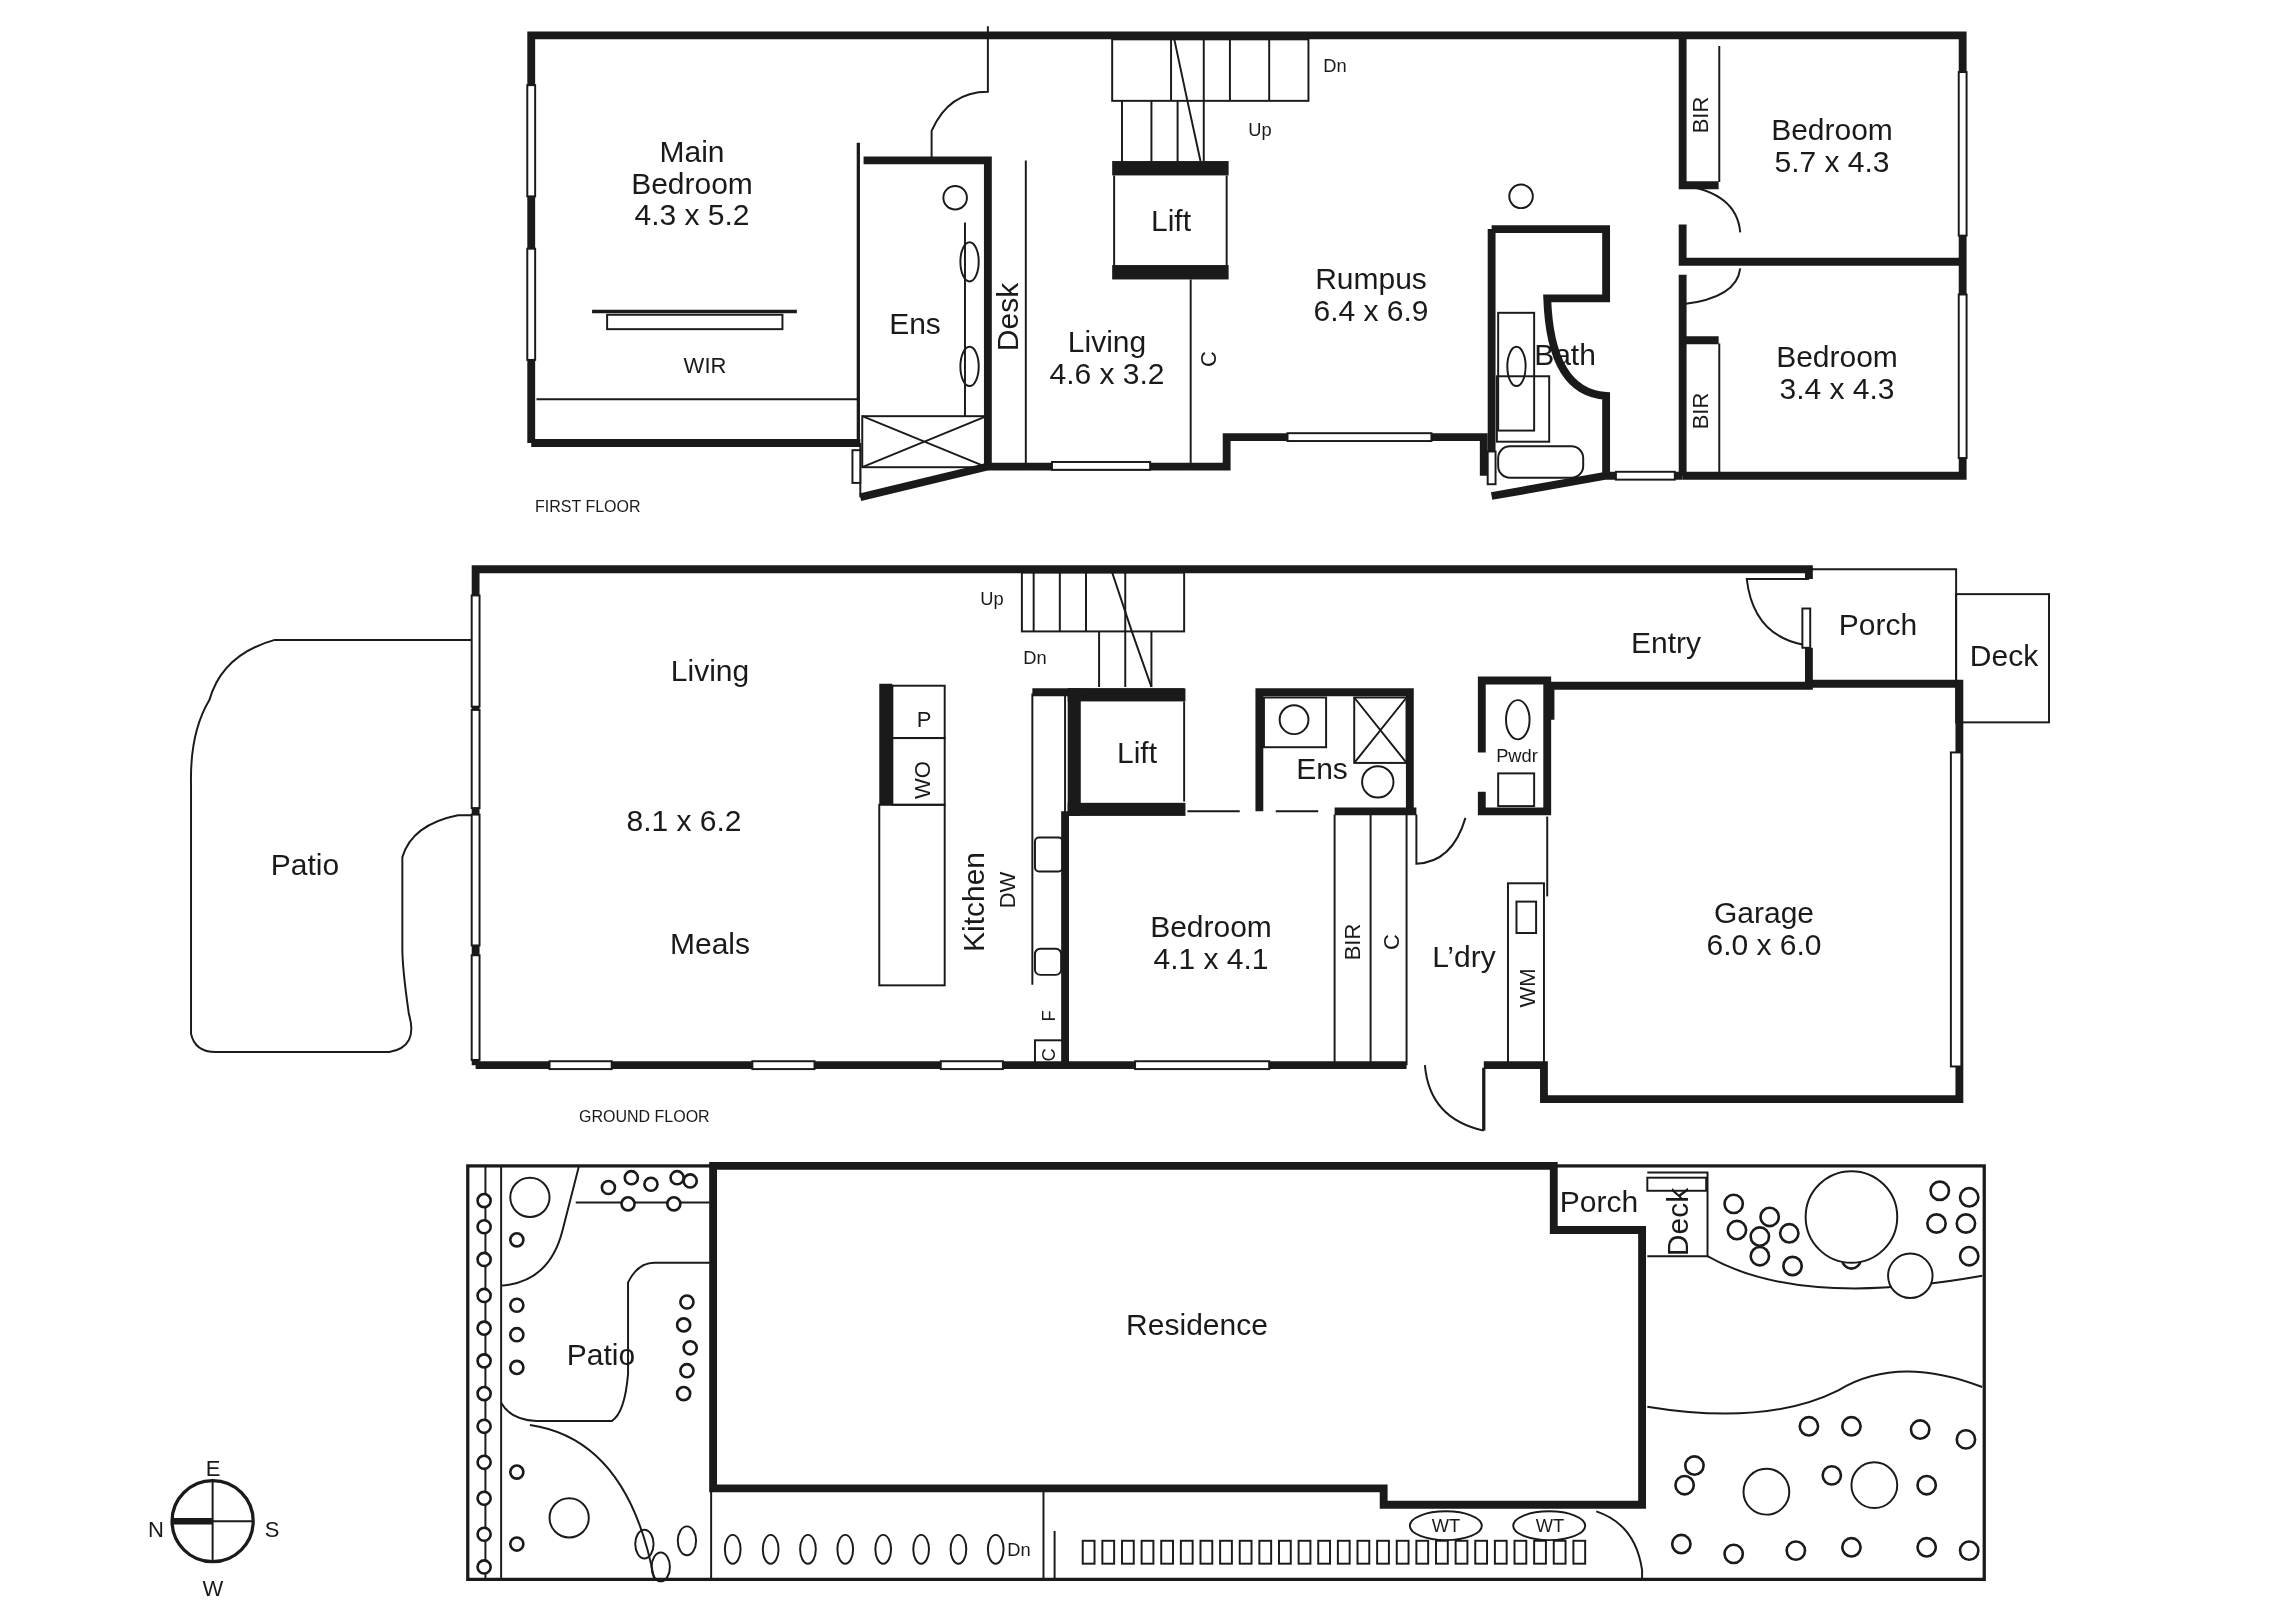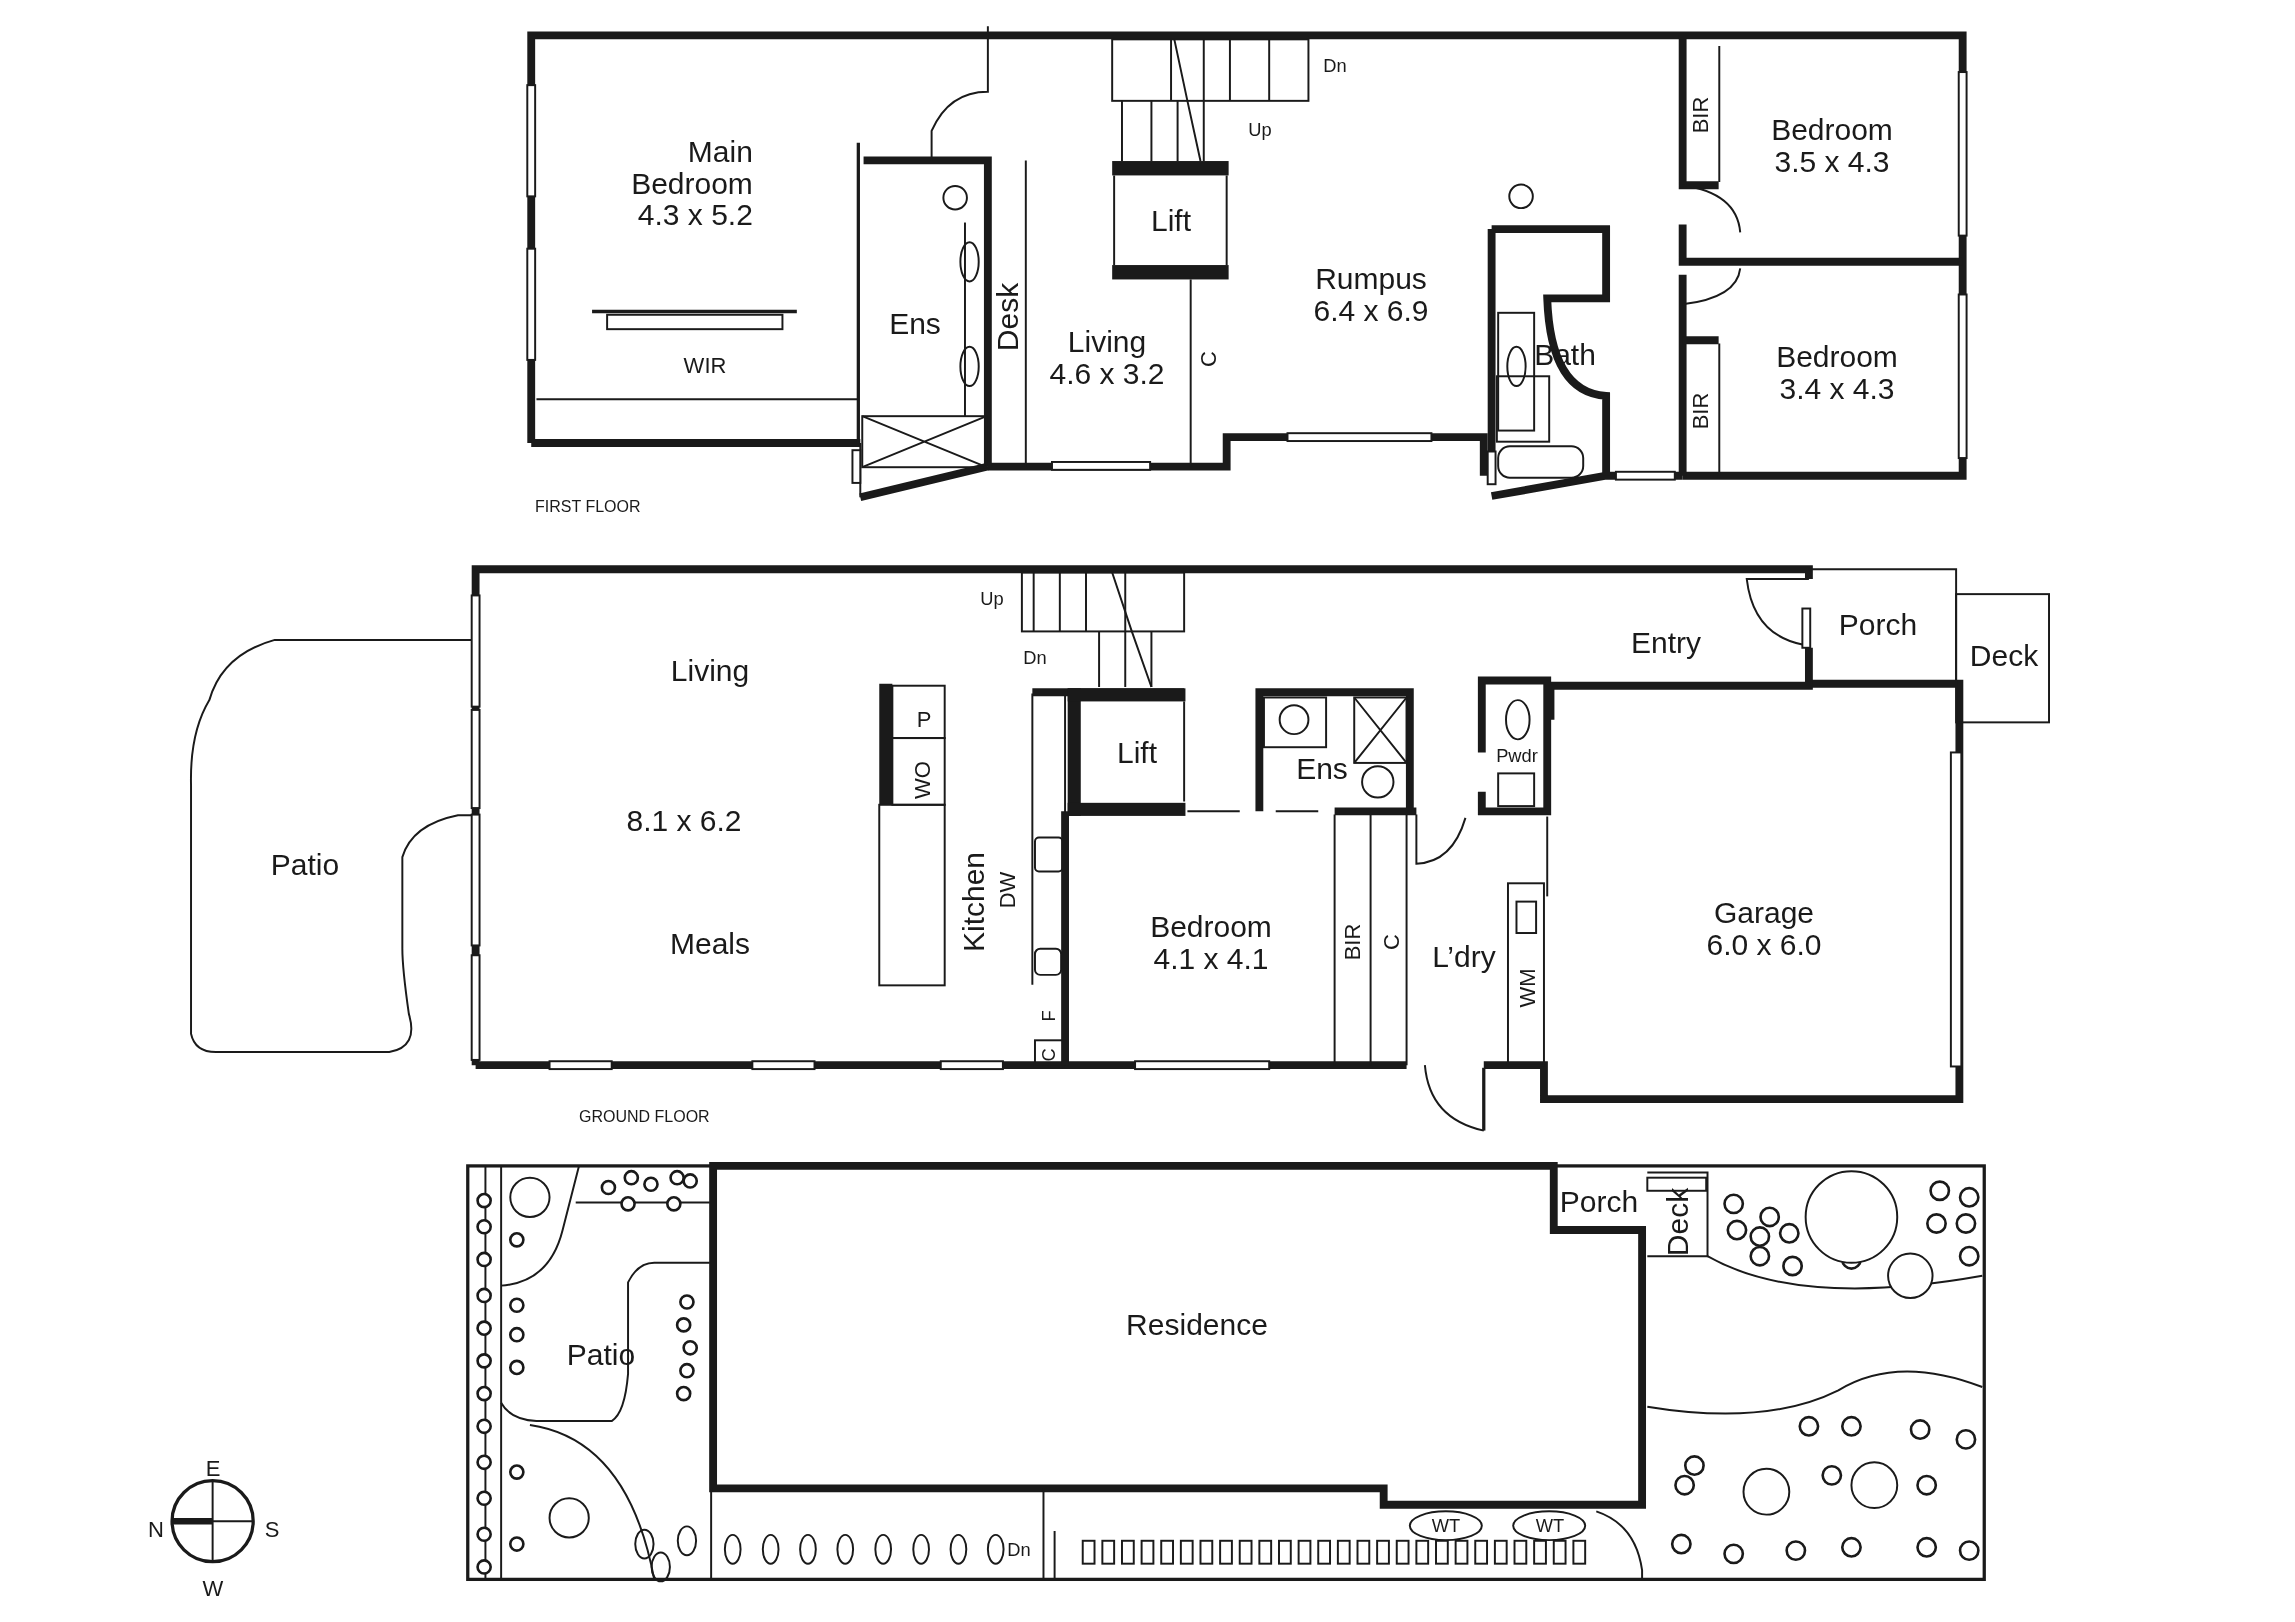--- a/index.html
+++ b/index.html
@@ -285,21 +285,21 @@
     <rect class="thin" x="2518" y="1800" width="90" height="20"></rect>
   </g>
 
   <g>
     <circle cx="325" cy="2325" r="62" class="med"></circle>
     <path class="thin" d="M325,2263 L325,2387 M325,2325 L387,2325"></path>
     <path stroke="#1a1a1a" stroke-width="10" d="M263,2325 L325,2325"></path>
   </g>
 </svg>
 
-<div class="lbl room" style="left:692px;top:183px;text-align:right;">
+<div class="lbl room" style="left:692px;top:183px;">
   <span>Main</span>
   <span>Bedroom</span>
   <span>4.3 x 5.2</span>
 </div>
 <div class="lbl small" style="left:705px;top:366px;">WIR</div>
 <div class="lbl room" style="left:915px;top:324px;">Ens</div>
 <div class="lbl room vert" style="left:1008px;top:317px;">Desk</div>
 <div class="lbl room" style="left:1107px;top:357px;">
   <span>Living</span>
   <span>4.6 x 3.2</span>
@@ -308,21 +308,21 @@
 <div class="lbl room" style="left:1171px;top:221px;">Lift</div>
 <div class="lbl tiny" style="left:1335px;top:66px;">Dn</div>
 <div class="lbl tiny" style="left:1260px;top:130px;">Up</div>
 <div class="lbl room" style="left:1371px;top:294px;">
   <span>Rumpus</span>
   <span>6.4 x 6.9</span>
 </div>
 <div class="lbl room" style="left:1565px;top:355px;">Bath</div>
 <div class="lbl room" style="left:1832px;top:145px;">
   <span>Bedroom</span>
-  <span>3.5 x 4.3</span>
+  <span>5.7 x 4.3</span>
 </div>
 <div class="lbl small vert" style="left:1701px;top:115px;">BIR</div>
 <div class="lbl room" style="left:1837px;top:372px;">
   <span>Bedroom</span>
   <span>3.4 x 4.3</span>
 </div>
 <div class="lbl small vert" style="left:1701px;top:411px;">BIR</div>
 <div class="lbl caption" style="left:535px;top:499px;">FIRST FLOOR</div>
 
 <div class="lbl room" style="left:305px;top:865px;">Patio</div>

